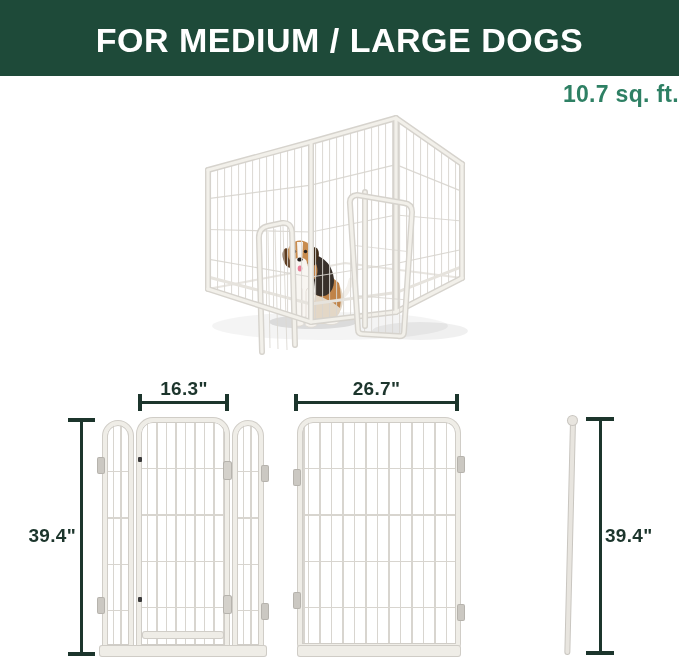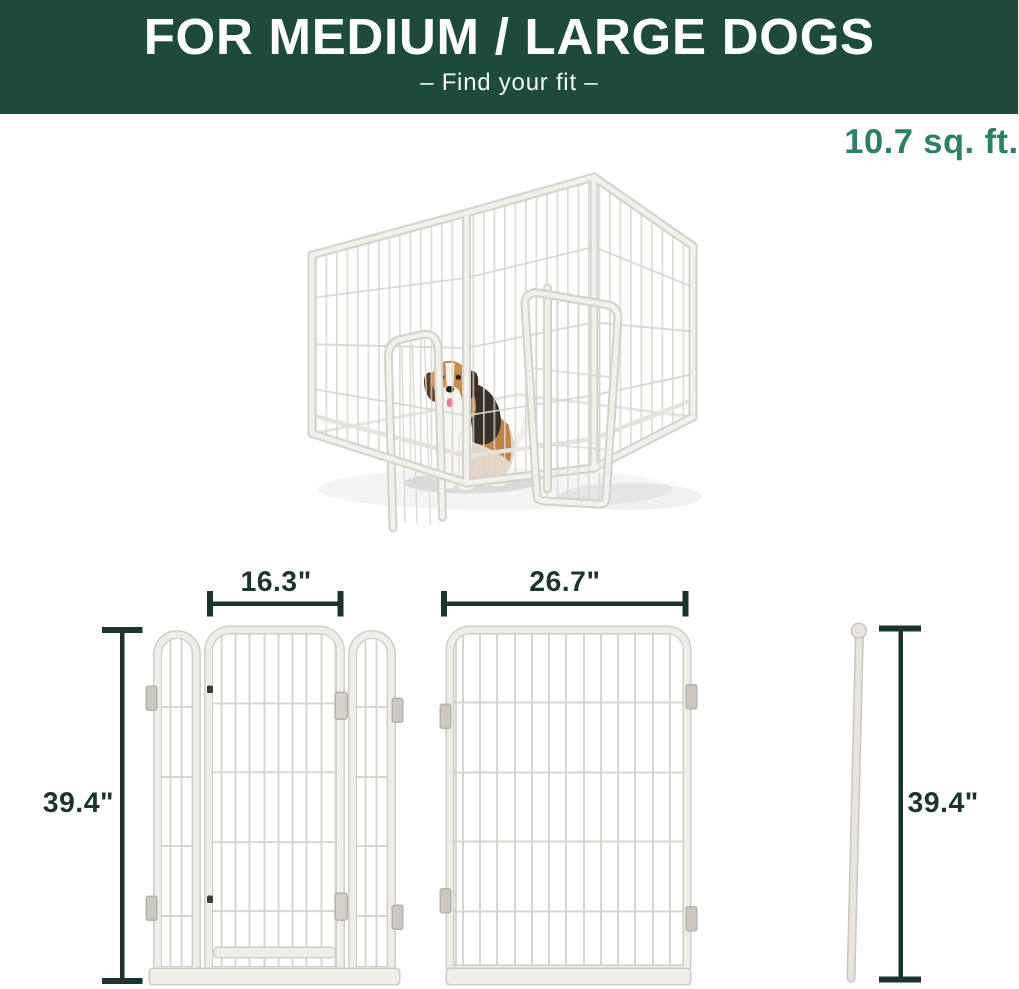--- a/index.html
+++ b/index.html
@@ -3,21 +3,21 @@
 <meta charset="utf-8">
 <style>
   html,body{margin:0;padding:0;background:#ffffff;}
   *{box-sizing:border-box;}
   .page{
     position:relative;width:679px;height:659px;background:#ffffff;overflow:hidden;
     font-family:"Liberation Sans",sans-serif;
   }
   
   .banner{position:absolute;left:0;top:0;width:679px;height:76px;background:#1E4A39;text-align:center;}
-  .banner-title{padding-top:8px;font-size:34px;font-weight:bold;letter-spacing:0.5px;color:#ffffff;line-height:1.05;}
+  .banner-title{padding-top:23px;font-size:34px;font-weight:bold;letter-spacing:0.5px;color:#ffffff;line-height:1.05;}
   .banner-sub{margin-top:3px;font-size:16px;color:#f2f5f3;letter-spacing:0.5px;}
   .area-label{position:absolute;left:0;top:81px;width:679px;text-align:right;
     font-size:23px;font-weight:bold;color:#2E8064;letter-spacing:0.3px;}
   
   .pen-svg{position:absolute;left:0;top:0;width:679px;height:659px;}
   
   .dim{position:absolute;background:#1C352C;}
   .dim-label{position:absolute;color:#1C352C;font-weight:bold;font-size:19px;letter-spacing:0.3px;}
   
   .panel{
@@ -40,21 +40,20 @@
   .rod-ball{position:absolute;left:568px;top:416px;width:9px;height:9px;border-radius:50%;
     background:#e8e5df;box-shadow:0 0 0 1px #c9c6c0;}
 </style>
 </head>
 <body>
 
 <div class="page">
 
   <header class="banner">
     <div class="banner-title">FOR MEDIUM / LARGE DOGS</div>
-    <div class="banner-sub">–  Find your fit  –</div>
   </header>
 
   <div class="area-label">10.7 sq. ft.</div>
 
   <svg class="pen-svg" viewBox="0 0 679 659">
     <defs>
       <pattern id="vw" width="7" height="10" patternUnits="userSpaceOnUse">
         <rect x="0" y="0" width="1.1" height="10" fill="#d8d5cf"></rect>
       </pattern>
       <clipPath id="wallLA">

